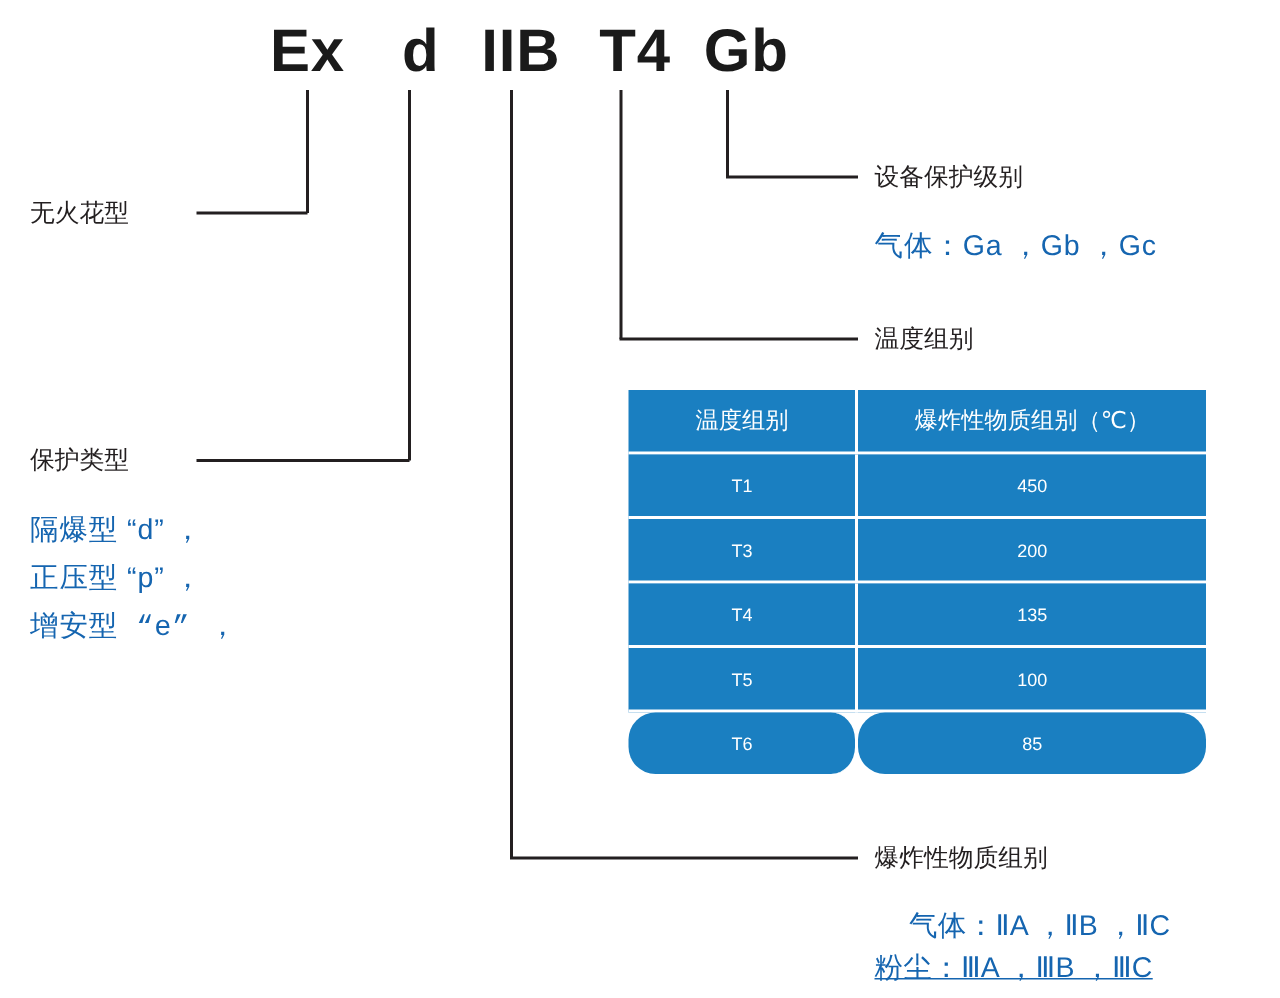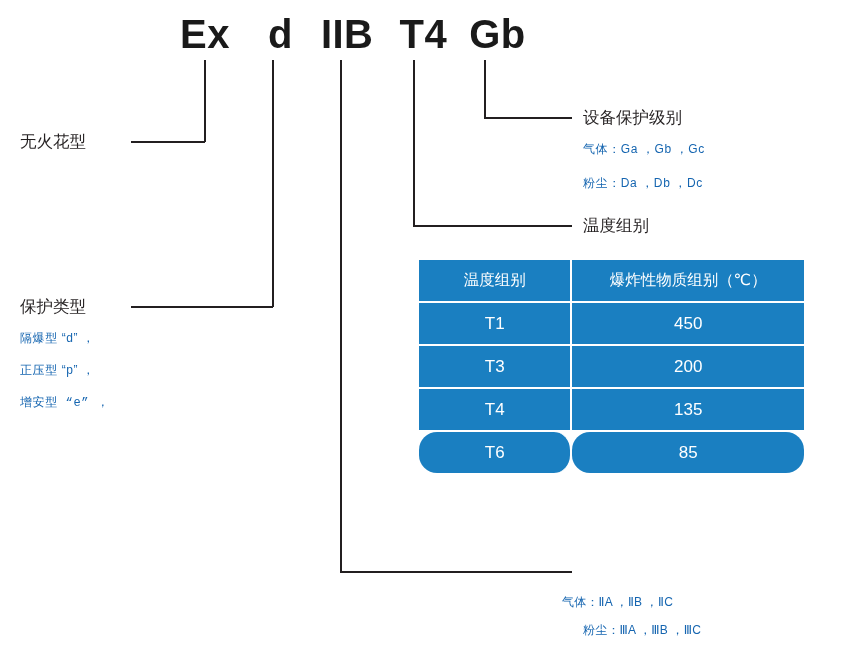--- a/index.html
+++ b/index.html
@@ -52,42 +52,43 @@
 
   
   .label-dark {
     position: absolute;
     font-size: 16.5px;
     color: #231f20;
     white-space: nowrap;
   }
   .label-blue {
     position: absolute;
-    font-size: 12px;
+    font-size: 19px;
     color: #1565b0;
     white-space: nowrap;
     letter-spacing: 0.6px;
+    margin-top: 10px;
   }
   .label-blue-tight {
     letter-spacing: 0.2px;
   }
 
   
   .temp-table {
     position: absolute;
     left: 419px;
     top: 260px;
     width: 385px;
     border-collapse: separate;
     border-spacing: 0;
   }
   .temp-table th, .temp-table td {
     background: #1a7fc1;
     color: #ffffff;
-    font-size: 17px;
+    font-size: 12px;
     text-align: center;
     height: 39px;
     border-right: 2px solid #ffffff;
     border-bottom: 2px solid #ffffff;
     font-weight: normal;
   }
   .temp-table th {
     font-size: 15.5px;
   }
   .temp-table th:last-child,
@@ -124,32 +125,32 @@
 
   <div class="vline" style="left:272px; top:60px; height:247px;"></div>
   <div class="hline" style="left:131px; top:306px; width:142px;"></div>
   <div class="label-dark" style="left:20px; top:296px;text-align:right;">保护类型</div>
   <div class="label-blue" style="left:20px; top:330px;text-align:right;">隔爆型 “d” ，</div>
   <div class="label-blue" style="left:20px; top:362px;">正压型 “p” ，</div>
   <div class="label-blue" style="left:20px; top:394px;font-family:Liberation Mono, monospace;">增安型 “e” ，</div>
 
   <div class="vline" style="left:340px; top:60px; height:512px;"></div>
   <div class="hline" style="left:340px; top:571px; width:232px;"></div>
-  <div class="label-blue label-blue-tight" style="left:562px; top:594px;">气体：ⅡA ，ⅡB ，ⅡC</div>
-  <div class="label-blue label-blue-tight" style="left:583px; top:622px;">粉尘：ⅢA ，ⅢB ，ⅢC</div>
+  <div class="label-dark" style="left:583px; top:561px;">爆炸性物质组别</div>
+  <div class="label-blue label-blue-tight" style="left:606px; top:594px;">气体：ⅡA ，ⅡB ，ⅡC</div>
+  <div class="label-blue label-blue-tight" style="left:583px; top:622px;text-decoration:underline;">粉尘：ⅢA ，ⅢB ，ⅢC</div>
 
   <div class="vline" style="left:413px; top:60px; height:166px;"></div>
   <div class="hline" style="left:413px; top:225px; width:159px;"></div>
   <div class="label-dark" style="left:583px; top:215px;">温度组别</div>
 
   <div class="vline" style="left:484px; top:60px; height:58px;"></div>
   <div class="hline" style="left:484px; top:117px; width:88px;"></div>
   <div class="label-dark" style="left:583px; top:107px;">设备保护级别</div>
   <div class="label-blue" style="left:583px; top:141px;">气体：Ga ，Gb ，Gc</div>
-  <div class="label-blue" style="left:583px; top:175px;">粉尘：Da ，Db ，Dc</div>
 
   <table class="temp-table">
     <thead>
       <tr>
         <th class="col-a">温度组别</th>
         <th class="col-b">爆炸性物质组别（℃）</th>
       </tr>
     </thead>
     <tbody>
       <tr>
@@ -158,19 +159,23 @@
       </tr>
       <tr>
         <td class="col-a">T3</td>
         <td class="col-b">200</td>
       </tr>
       <tr>
         <td class="col-a">T4</td>
         <td class="col-b">135</td>
       </tr>
       <tr>
+        <td class="col-a">T5</td>
+        <td class="col-b">100</td>
+      </tr>
+      <tr>
         <td class="col-a">T6</td>
         <td class="col-b">85</td>
       </tr>
     </tbody>
   </table>
 
 </div>
 
 </body></html>

